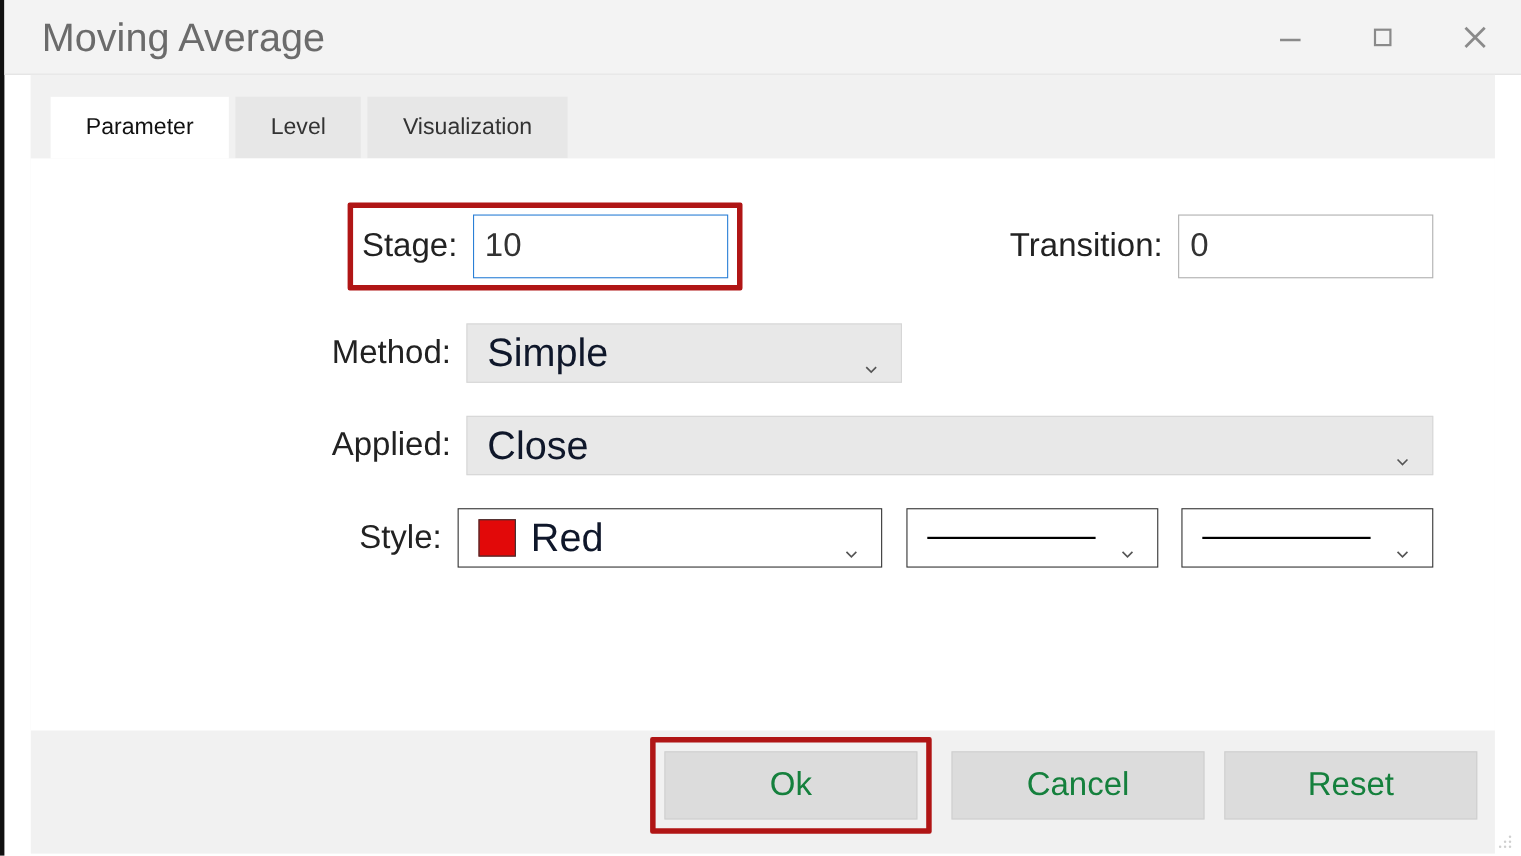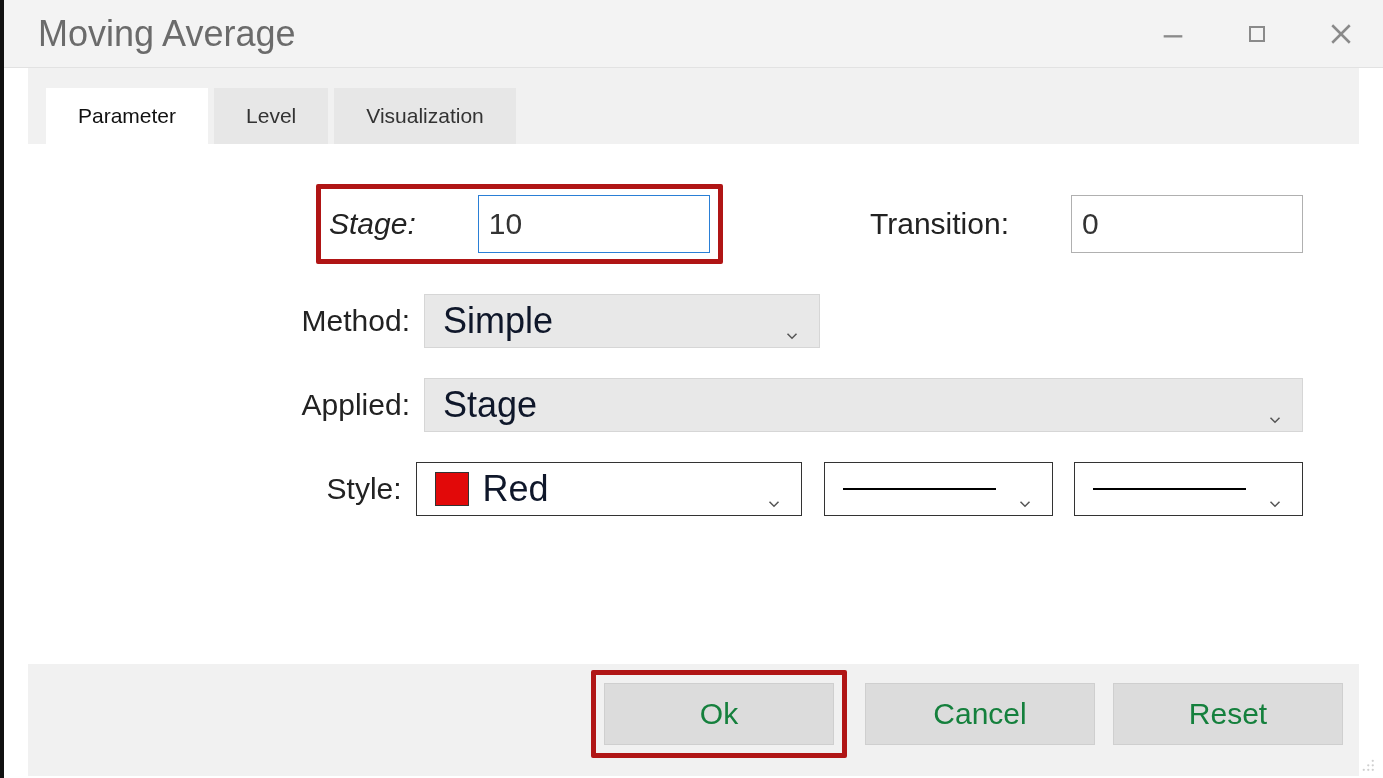--- a/index.html
+++ b/index.html
@@ -94,21 +94,20 @@
     border-radius: 2px;
   }
   .text-input {
     height: 58px;
     font-size: 30px;
     padding: 4px 10px;
     border: 1px solid #b0b0b0;
     background: #ffffff;
     color: #333;
     outline: none;
-    margin-left: 48px;
   }
   .text-input.blue {
     border: 1px solid #2a7fd6;
   }
   .select {
     height: 54px;
     background: #e8e8e8;
     border: 1px solid #d6d6d6;
     display: flex;
     align-items: center;
@@ -201,21 +200,21 @@
     <div class="tabs">
       <div class="tab active">Parameter</div>
       <div class="tab">Level</div>
       <div class="tab">Visualization</div>
     </div>
 
     <div class="panel">
 
       <div class="form-row">
         <div class="highlight-box" style="margin-left:232px;">
-          <span class="label" style="width:auto;padding-right:14px;font-style:italic;">Stage:</span>
+          <span class="label" style="width:auto;padding-right:14px;">Stage:</span>
           <input class="text-input blue" style="width: 232px;" value="10">
         </div>
         <div style="flex:1"></div>
         <span class="label" style="width:auto;padding-right:14px;">Transition:</span>
         <input class="text-input" style="width: 232px;" value="0">
       </div>
 
       <div class="form-row">
         <span class="label">Method:</span>
         <div class="select" style="width:396px;">
@@ -224,21 +223,21 @@
             <svg viewBox="0 0 24 24" width="18" height="18" fill="none" stroke-width="2">
                 <polyline points="6 9 12 15 18 9"></polyline>
               </svg>
           </span>
         </div>
       </div>
 
       <div class="form-row">
         <span class="label">Applied:</span>
         <div class="select" style="flex:1;">
-          <span>Stage</span>
+          <span>Close</span>
           <span class="chev">
             <svg viewBox="0 0 24 24" width="18" height="18" fill="none" stroke-width="2">
                 <polyline points="6 9 12 15 18 9"></polyline>
               </svg>
           </span>
         </div>
       </div>
 
       <div class="form-row">
         <span class="label">Style:</span>

